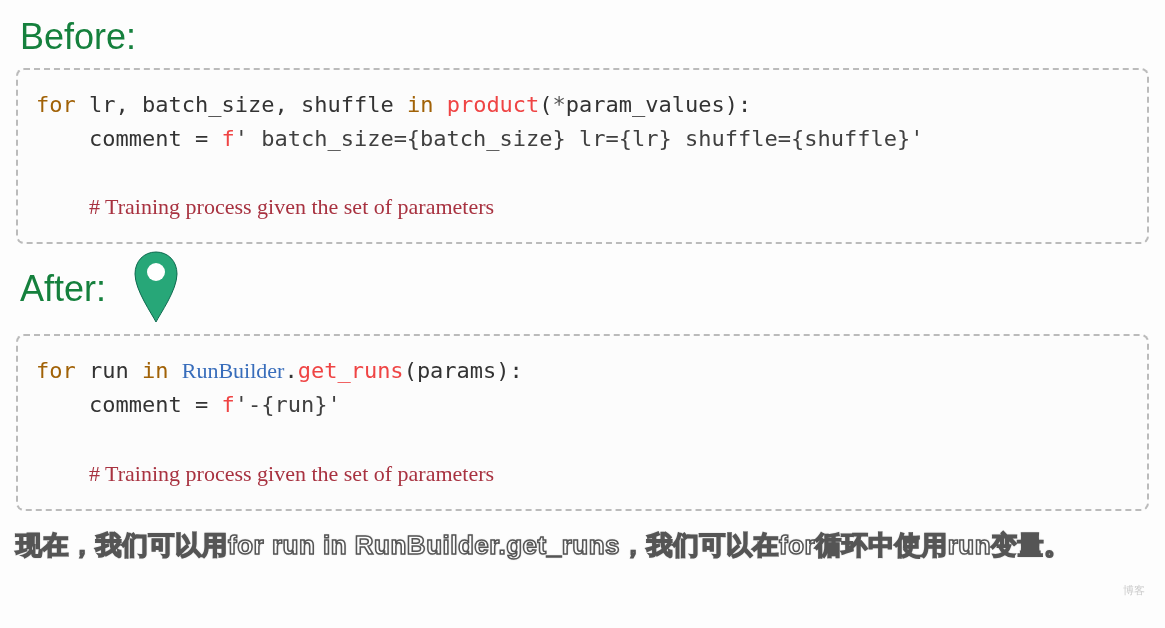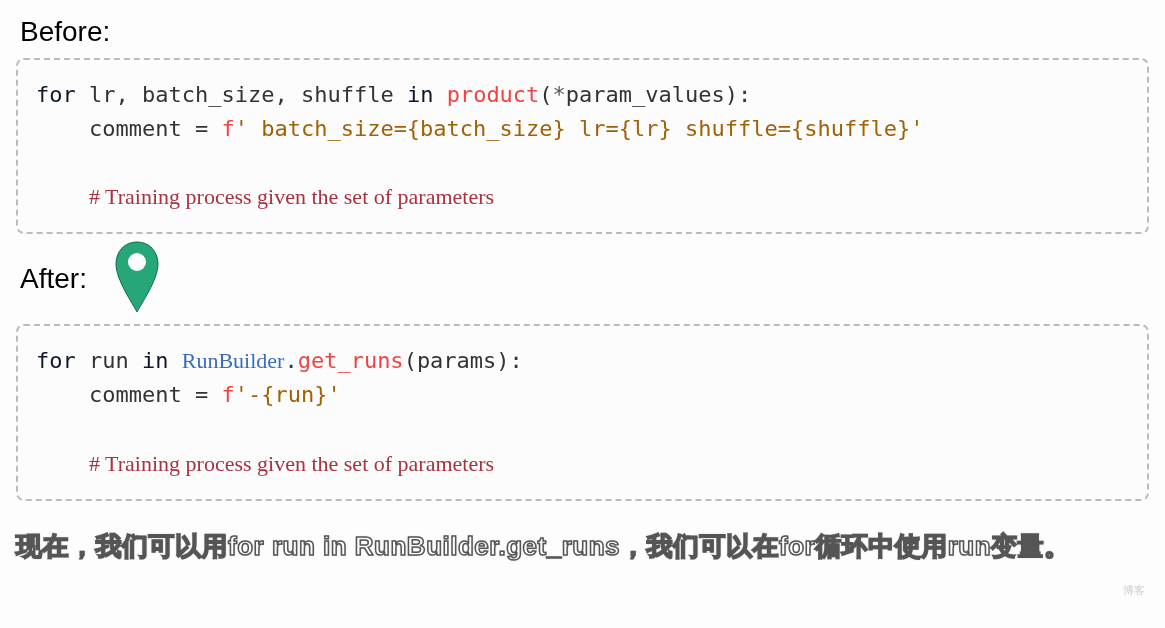--- a/index.html
+++ b/index.html
@@ -4,22 +4,22 @@
 <style>
   body {
     margin: 0;
     padding: 12px 16px 0 16px;
     font-family: "Segoe UI", -apple-system, Arial, sans-serif;
     background: #fdfdfd;
     width: 1165px;
     box-sizing: border-box;
   }
   .heading {
-    font-size: 28px;
-    color: #000000;
+    font-size: 36px;
+    color: #15803d;
     font-weight: 400;
     margin: 4px 0 10px 4px;
   }
   .after-row {
     display: flex;
     align-items: center;
     gap: 24px;
     margin: 8px 0 8px 4px;
   }
   .codebox {
@@ -27,35 +27,35 @@
     border-radius: 8px;
     background: #fcfcfc;
     padding: 18px 18px 18px 18px;
     font-family: "Consolas", "Menlo", monospace;
     font-size: 22px;
     line-height: 1.55;
     white-space: pre;
     color: #333;
     overflow: hidden;
   }
-  .tok-kw   { color: #0f172a; }
+  .tok-kw   { color: #a16207; }
   .tok-func { color: #ef4444; }
   .tok-cls  { color: #386dbb; font-family: Liberation Serif, serif; }
-  .tok-str  { color: #a16207; }
+  .tok-str  { color: #404040; }
   .tok-cmt  { color: #a83240; font-family: Liberation Serif, serif; }
   .tok-op   { color: #555; }
   .blank-line { height: 1.55em; }
   .cursor {
     width: 52px;
     height: 78px;
     flex-shrink: 0;
     margin-top:-4px;
   }
   .subtitle {
-    margin-top: 28px;
+    margin-top: 17px;
     font-size: 26px;
     font-weight: 700;
     color: #fff;
     -webkit-text-stroke: 1.5px #555;
     text-shadow: 0 0 2px #888;
     letter-spacing: 0.5px;
     white-space: nowrap;
   }
   .watermark {
     position: absolute;

